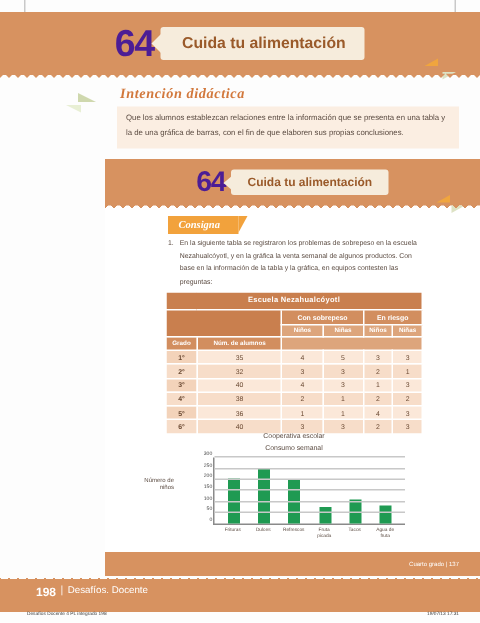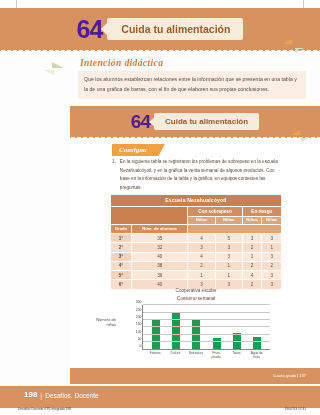--- a/index.html
+++ b/index.html
@@ -177,21 +177,21 @@
   }
 
   
   #footer{
     position:absolute;left:0;top:386px;width:320px;height:22px;
     background:#d79260;
   }
   #footer .zig.top{top:-4px;}
   .foot-inner{
     position:absolute;left:24px;top:4px;
-    display:flex;align-items:flex-end;gap:3px;
+    display:flex;align-items:flex-start;gap:3px;
     color:#ffffff;
   }
   .foot-page{font-size:8px;font-weight:bold;}
   .foot-sep{font-size:7px;opacity:.85;}
   .foot-text{font-size:6.5px;}
 
   #printline{
     position:absolute;left:0;top:406px;width:320px;height:9px;
     color:#3a3a3a;font-size:3.2px;
   }

